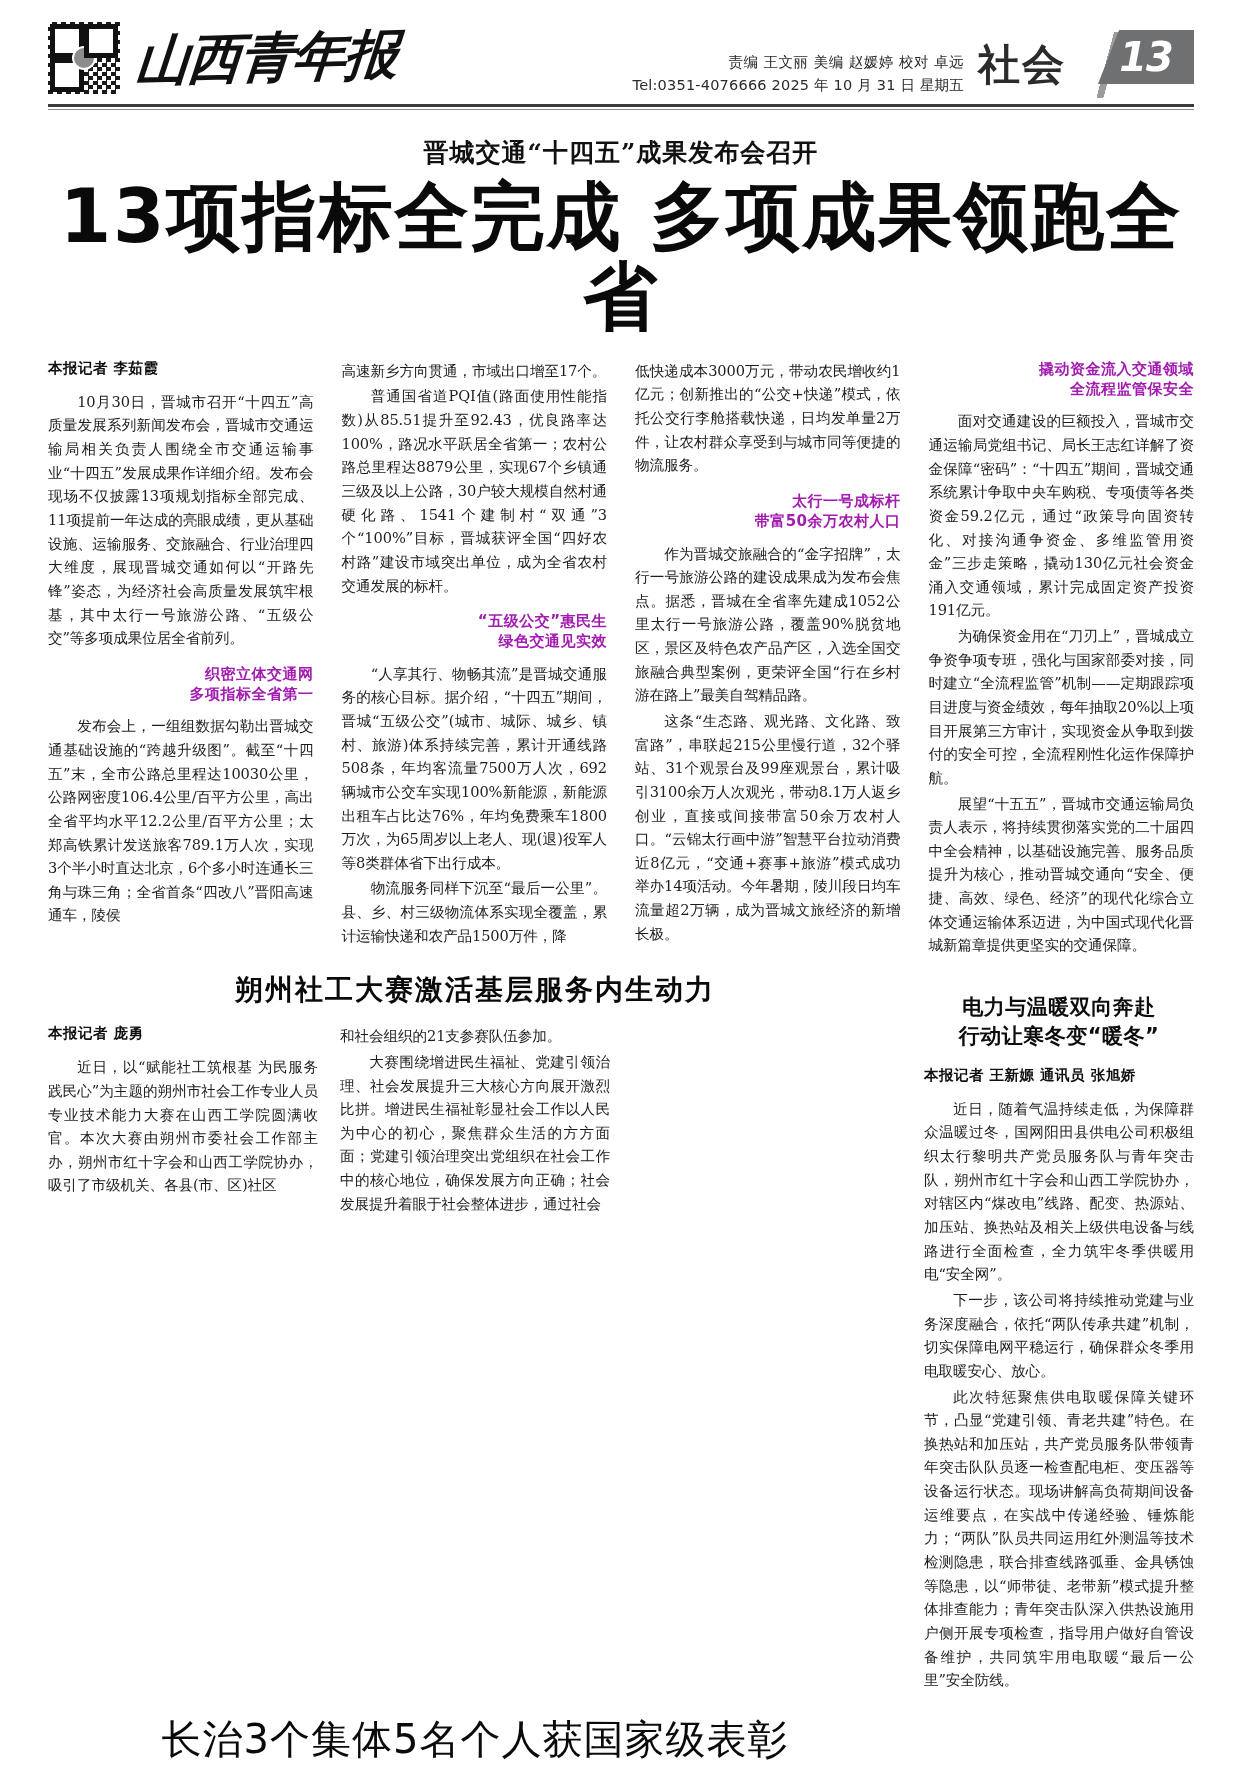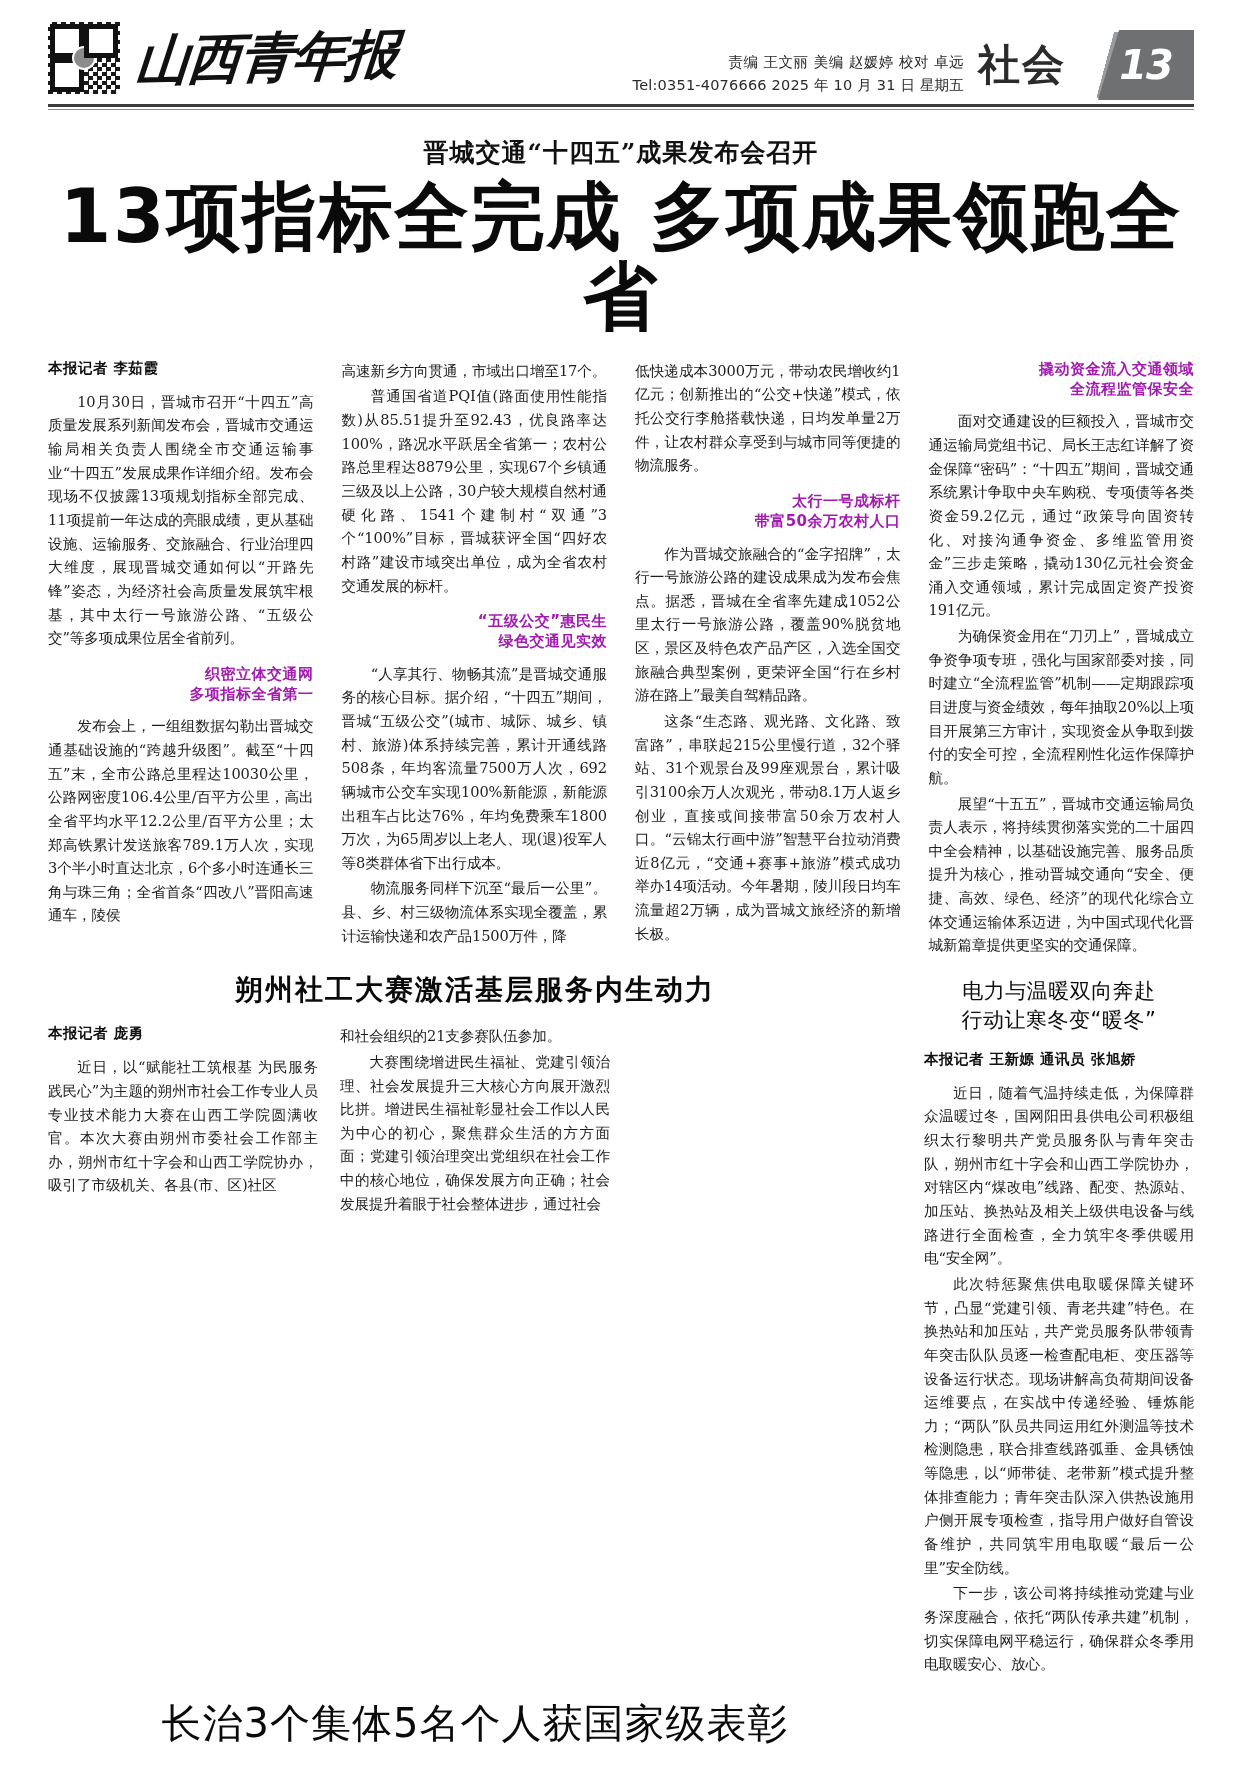--- a/index.html
+++ b/index.html
@@ -37,21 +37,21 @@
   .credits{text-align:right;line-height:1.55;font-size:14.5px;color:#2a2a2a;padding-bottom:4px;}
   .credits .ln1{letter-spacing:.5px;}
   .credits .ln2{letter-spacing:.2px;}
   .section-name{
     font-family:"DejaVu Serif","Liberation Serif",serif;
     font-size:42px;font-weight:700;color:#2b2b2b;
     margin-left:14px;line-height:52px;letter-spacing:2px;align-self:center;
   }
   .pagenum-wrap{margin-left:10px;position:relative;width:118px;height:70px;align-self:center;}
   .pagenum{
-    position:absolute;right:0;top:0;width:96px;height:70px;background:#6f7072;
+    position:absolute;right:0;top:0;width:96px;height:54px;background:#6f7072;
     clip-path:polygon(22% 0,100% 0,100% 100%,0 100%);
     color:#fff;font-size:40px;font-weight:700;font-style:italic;
     display:flex;align-items:center;justify-content:center;
     font-family:"DejaVu Sans","Liberation Sans",sans-serif;letter-spacing:-1px;
   }
   .pagenum-slash{position:absolute;left:6px;top:2px;width:52px;height:66px;
     background:linear-gradient(105deg,transparent 46%,#9a9b9d 46%,#9a9b9d 56%,transparent 56%);}
   .rule-thick{height:3px;background:#3b3b3b;margin-top:4px;}
   .rule-thin{height:1px;background:#8a8a8a;margin-top:2px;}
 
@@ -83,22 +83,22 @@
   .span3{grid-column:1 / span 3;}
   .headline2{
     text-align:center;font-size:28px;font-weight:700;letter-spacing:2px;
     color:#0a0a0a;margin:1px 0 18px 0;line-height:1.15;
   }
   .headline3{
     text-align:center;font-size:40px;font-weight:400;letter-spacing:1px;
     color:#0a0a0a;margin:12px 0 18px 0;line-height:1.15;
   }
   .side-headline{
-    text-align:center;font-size:21px;font-weight:400;line-height:1.4;
-    color:#0d0d0d;margin:4px 0 14px 0;letter-spacing:.5px;
+    text-align:center;font-size:21px;font-weight:700;line-height:1.4;
+    color:#0d0d0d;margin:20px 0 14px 0;letter-spacing:.5px;
   }
   .cols3{display:grid;grid-template-columns:1fr 1fr 1fr;column-gap:22px;}
 </style>
 </head>
 <body>
 
 <div class="page">
 
   <div class="masthead">
     <div class="qr">
@@ -201,22 +201,22 @@
     </div>
 
     <div>
       <div class="side-headline">
         <div>电力与温暖双向奔赴</div>
         <div>行动让寒冬变“暖冬”</div>
       </div>
       <div class="byline">本报记者  王新嫄  通讯员  张旭娇</div>
       <div class="body">
         <p>近日，随着气温持续走低，为保障群众温暖过冬，国网阳田县供电公司积极组织太行黎明共产党员服务队与青年突击队，朔州市红十字会和山西工学院协办，对辖区内“煤改电”线路、配变、热源站、加压站、换热站及相关上级供电设备与线路进行全面检查，全力筑牢冬季供暖用电“安全网”。</p>
+        <p>下一步，该公司将持续推动党建与业务深度融合，依托“两队传承共建”机制，切实保障电网平稳运行，确保群众冬季用电取暖安心、放心。</p>
         <p>此次特惩聚焦供电取暖保障关键环节，凸显“党建引领、青老共建”特色。在换热站和加压站，共产党员服务队带领青年突击队队员逐一检查配电柜、变压器等设备运行状态。现场讲解高负荷期间设备运维要点，在实战中传递经验、锤炼能力；“两队”队员共同运用红外测温等技术检测隐患，联合排查线路弧垂、金具锈蚀等隐患，以“师带徒、老带新”模式提升整体排查能力；青年突击队深入供热设施用户侧开展专项检查，指导用户做好自管设备维护，共同筑牢用电取暖“最后一公里”安全防线。</p>
-        <p>下一步，该公司将持续推动党建与业务深度融合，依托“两队传承共建”机制，切实保障电网平稳运行，确保群众冬季用电取暖安心、放心。</p>
       </div>
     </div>
   </div>
 
   <div class="sec-grid" style="margin-top:10px">
     <div class="span3">
       <div class="headline3">长治3个集体5名个人获国家级表彰</div>
 
     </div>
     <div></div>

